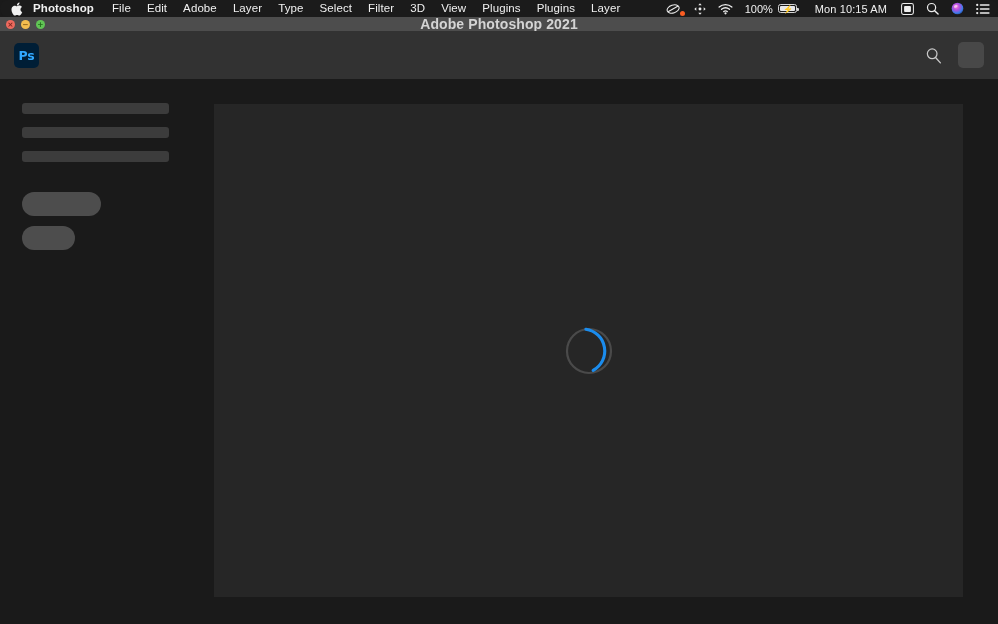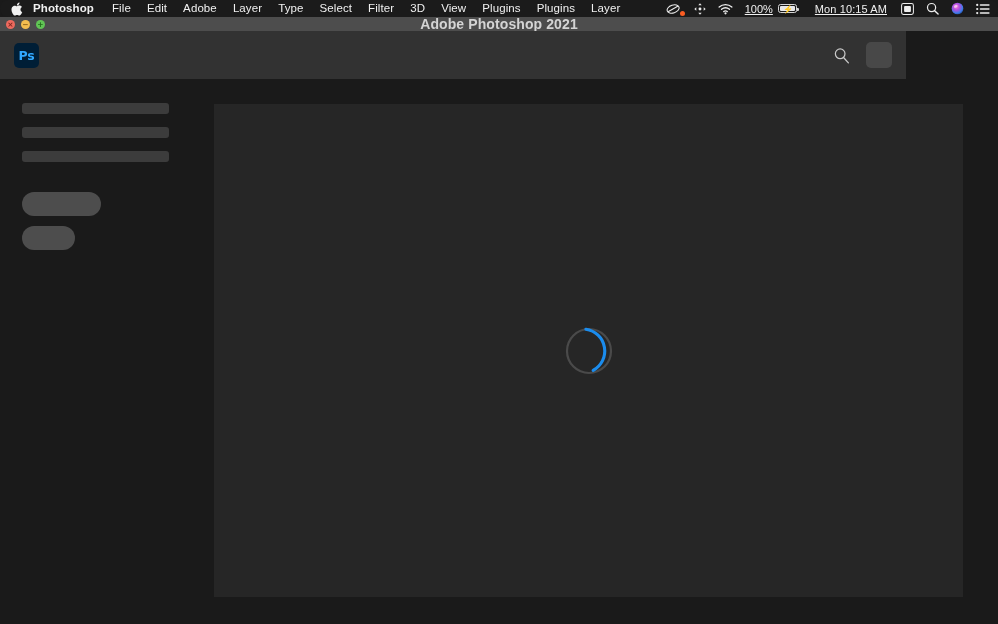--- a/index.html
+++ b/index.html
@@ -70,21 +70,20 @@
   }
   .status-item {
     display: flex;
     align-items: center;
     justify-content: center;
     color: #f0f0f0;
     font-size: 11px;
     height: 17px;
     padding: 0 6px;
     white-space: nowrap;
-    text-decoration: underline;
   }
   .status-item.clock { padding: 0 8px 0 9px; letter-spacing: 0.1px; }
   .status-item.batt-pct { padding-right: 3px; }
   .batt-shell {
     position: relative;
     width: 19px;
     height: 9px;
     border: 1px solid #d6d6d6;
     border-radius: 2.5px;
     box-sizing: border-box;
@@ -159,21 +158,21 @@
     font-size: 14px;
     line-height: 14px;
     letter-spacing: 0.1px;
     font-weight: bold;
   }
 
   
   #ps-header {
     position: absolute;
     top: 31px; left: 0;
-    width: 906px;
+    width: 998px;
     height: 48px;
     background: #323232;
     display: flex;
     align-items: center;
     box-sizing: border-box;
     padding: 0 14px 0 14px;
   }
   #ps-logo {
     width: 25px;
     height: 25px;

